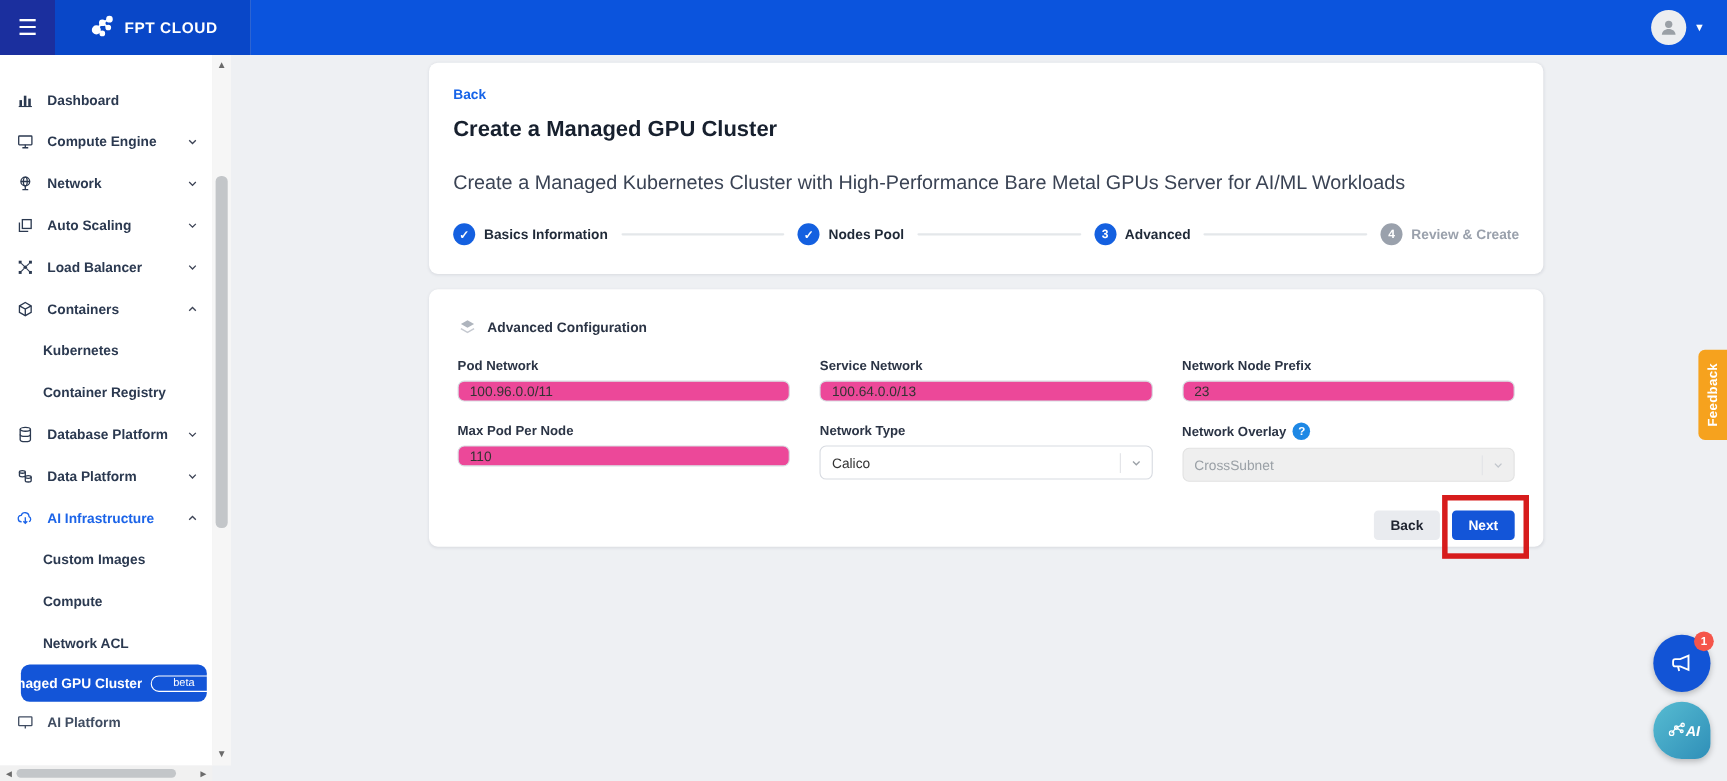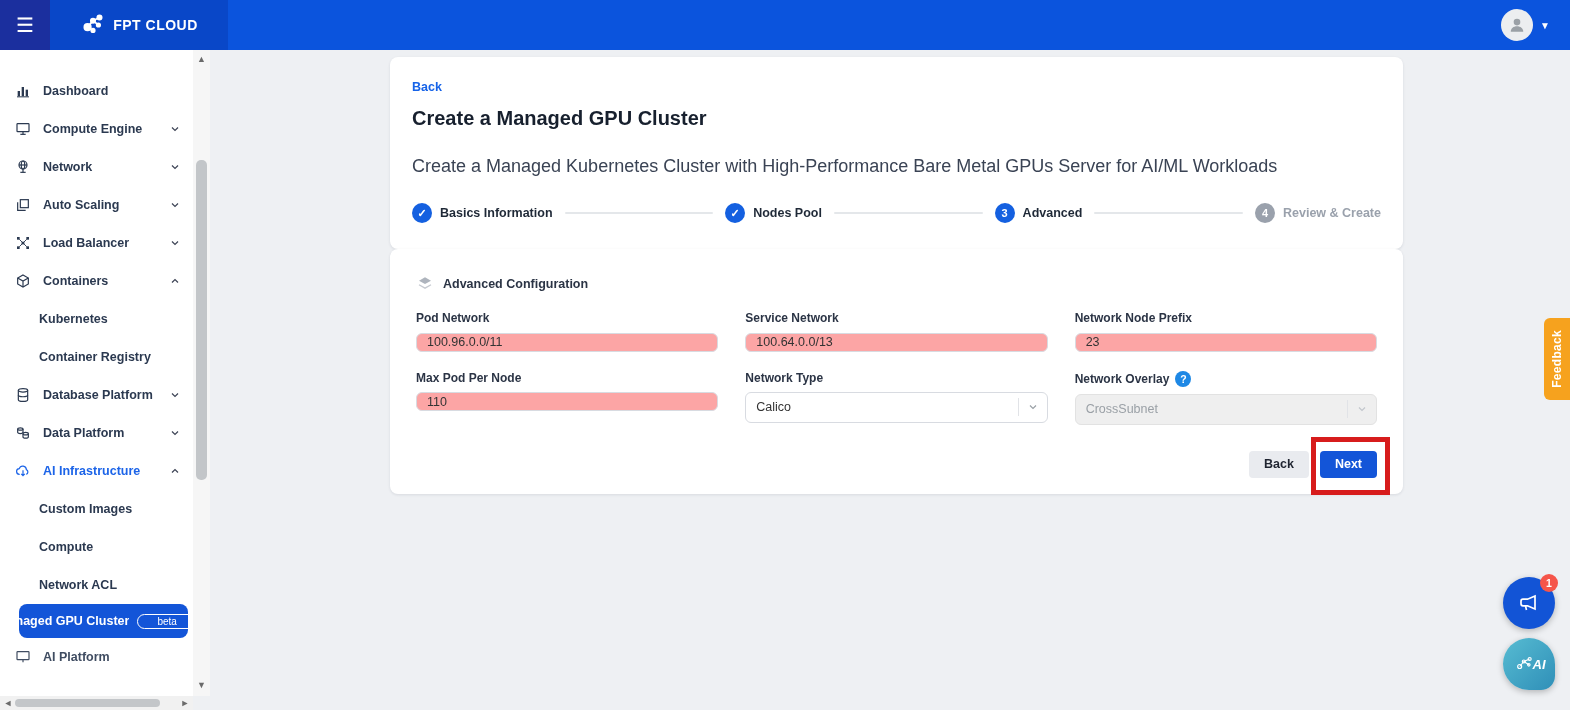--- a/index.html
+++ b/index.html
@@ -46,25 +46,25 @@
   .page-sub { font-size:18px; color:#3a4354; margin-top:26px; }
 
   .stepper { display:flex; align-items:center; margin-top:26px; }
   .step { display:flex; align-items:center; gap:8px; flex:none; }
   .step-circle { width:20px; height:20px; border-radius:50%; background:#1460e0; color:#fff; font-size:11px; font-weight:bold; display:flex; align-items:center; justify-content:center; }
   .step-label { font-size:12.5px; font-weight:bold; color:#1f2937; white-space:nowrap; }
   .step.todo .step-circle { background:#9aa1ac; }
   .step.todo .step-label { color:#9aa1ac; font-weight:600; }
   .connector { flex:1; height:2px; background:#e4e7ea; margin:0 12px; border-radius:1px; }
 
-  .card2 { padding:26px 26px 16px; position:relative; }
+  .card2 { margin-top:14px; padding:26px 26px 6px; position:relative; }
   .section-head { display:flex; align-items:center; gap:9px; font-size:12.5px; font-weight:bold; color:#2b3445; }
   .form-grid { display:grid; grid-template-columns:repeat(3,1fr); column-gap:27px; row-gap:19px; margin-top:18px; }
   .f-label { font-size:12px; font-weight:600; color:#2b3445; margin-bottom:7px; display:flex; align-items:center; gap:6px; }
-  .f-input { width:100%; height:19px; border:1px solid #d8dbe1; border-radius:6px; padding:0 10px; font-size:12.5px; color:#333; font-family:"Liberation Sans",sans-serif; outline:none; background:#fca5a5; }
+  .f-input { width:100%; height:19px; border:1px solid #d8dbe1; border-radius:6px; padding:0 10px; font-size:12.5px; color:#333; font-family:"Liberation Sans",sans-serif; outline:none; background:#ec4899; }
   .f-select { width:100%; height:31px; border:1px solid #d8dbe1; border-radius:6px; padding:0 8px 0 10px; font-size:12.5px; color:#333; display:flex; align-items:center; cursor:pointer; background:#fff; }
   .f-select .val { flex:1; }
   .sel-div { width:1px; height:18px; background:#e1e3e7; margin-right:8px; }
   .sel-chev { color:#9aa0a6; width:12px; height:12px; }
   .f-select.disabled { background:#efefef; border-color:#e2e2e2; color:#9aa0a6; cursor:default; }
   .help-dot { width:16px; height:16px; border-radius:50%; background:#1e88e5; color:#fff; font-size:10.5px; font-weight:bold; display:inline-flex; align-items:center; justify-content:center; cursor:pointer; }
 
   .btn-row { display:flex; justify-content:flex-end; align-items:center; gap:11px; margin-top:26px; }
   .btn { height:27px; padding:0 15px; border:none; border-radius:4px; font-size:12.5px; font-weight:bold; cursor:pointer; font-family:"Liberation Sans",sans-serif; }
   .btn-back { background:#e9ebef; color:#1f2430; }

